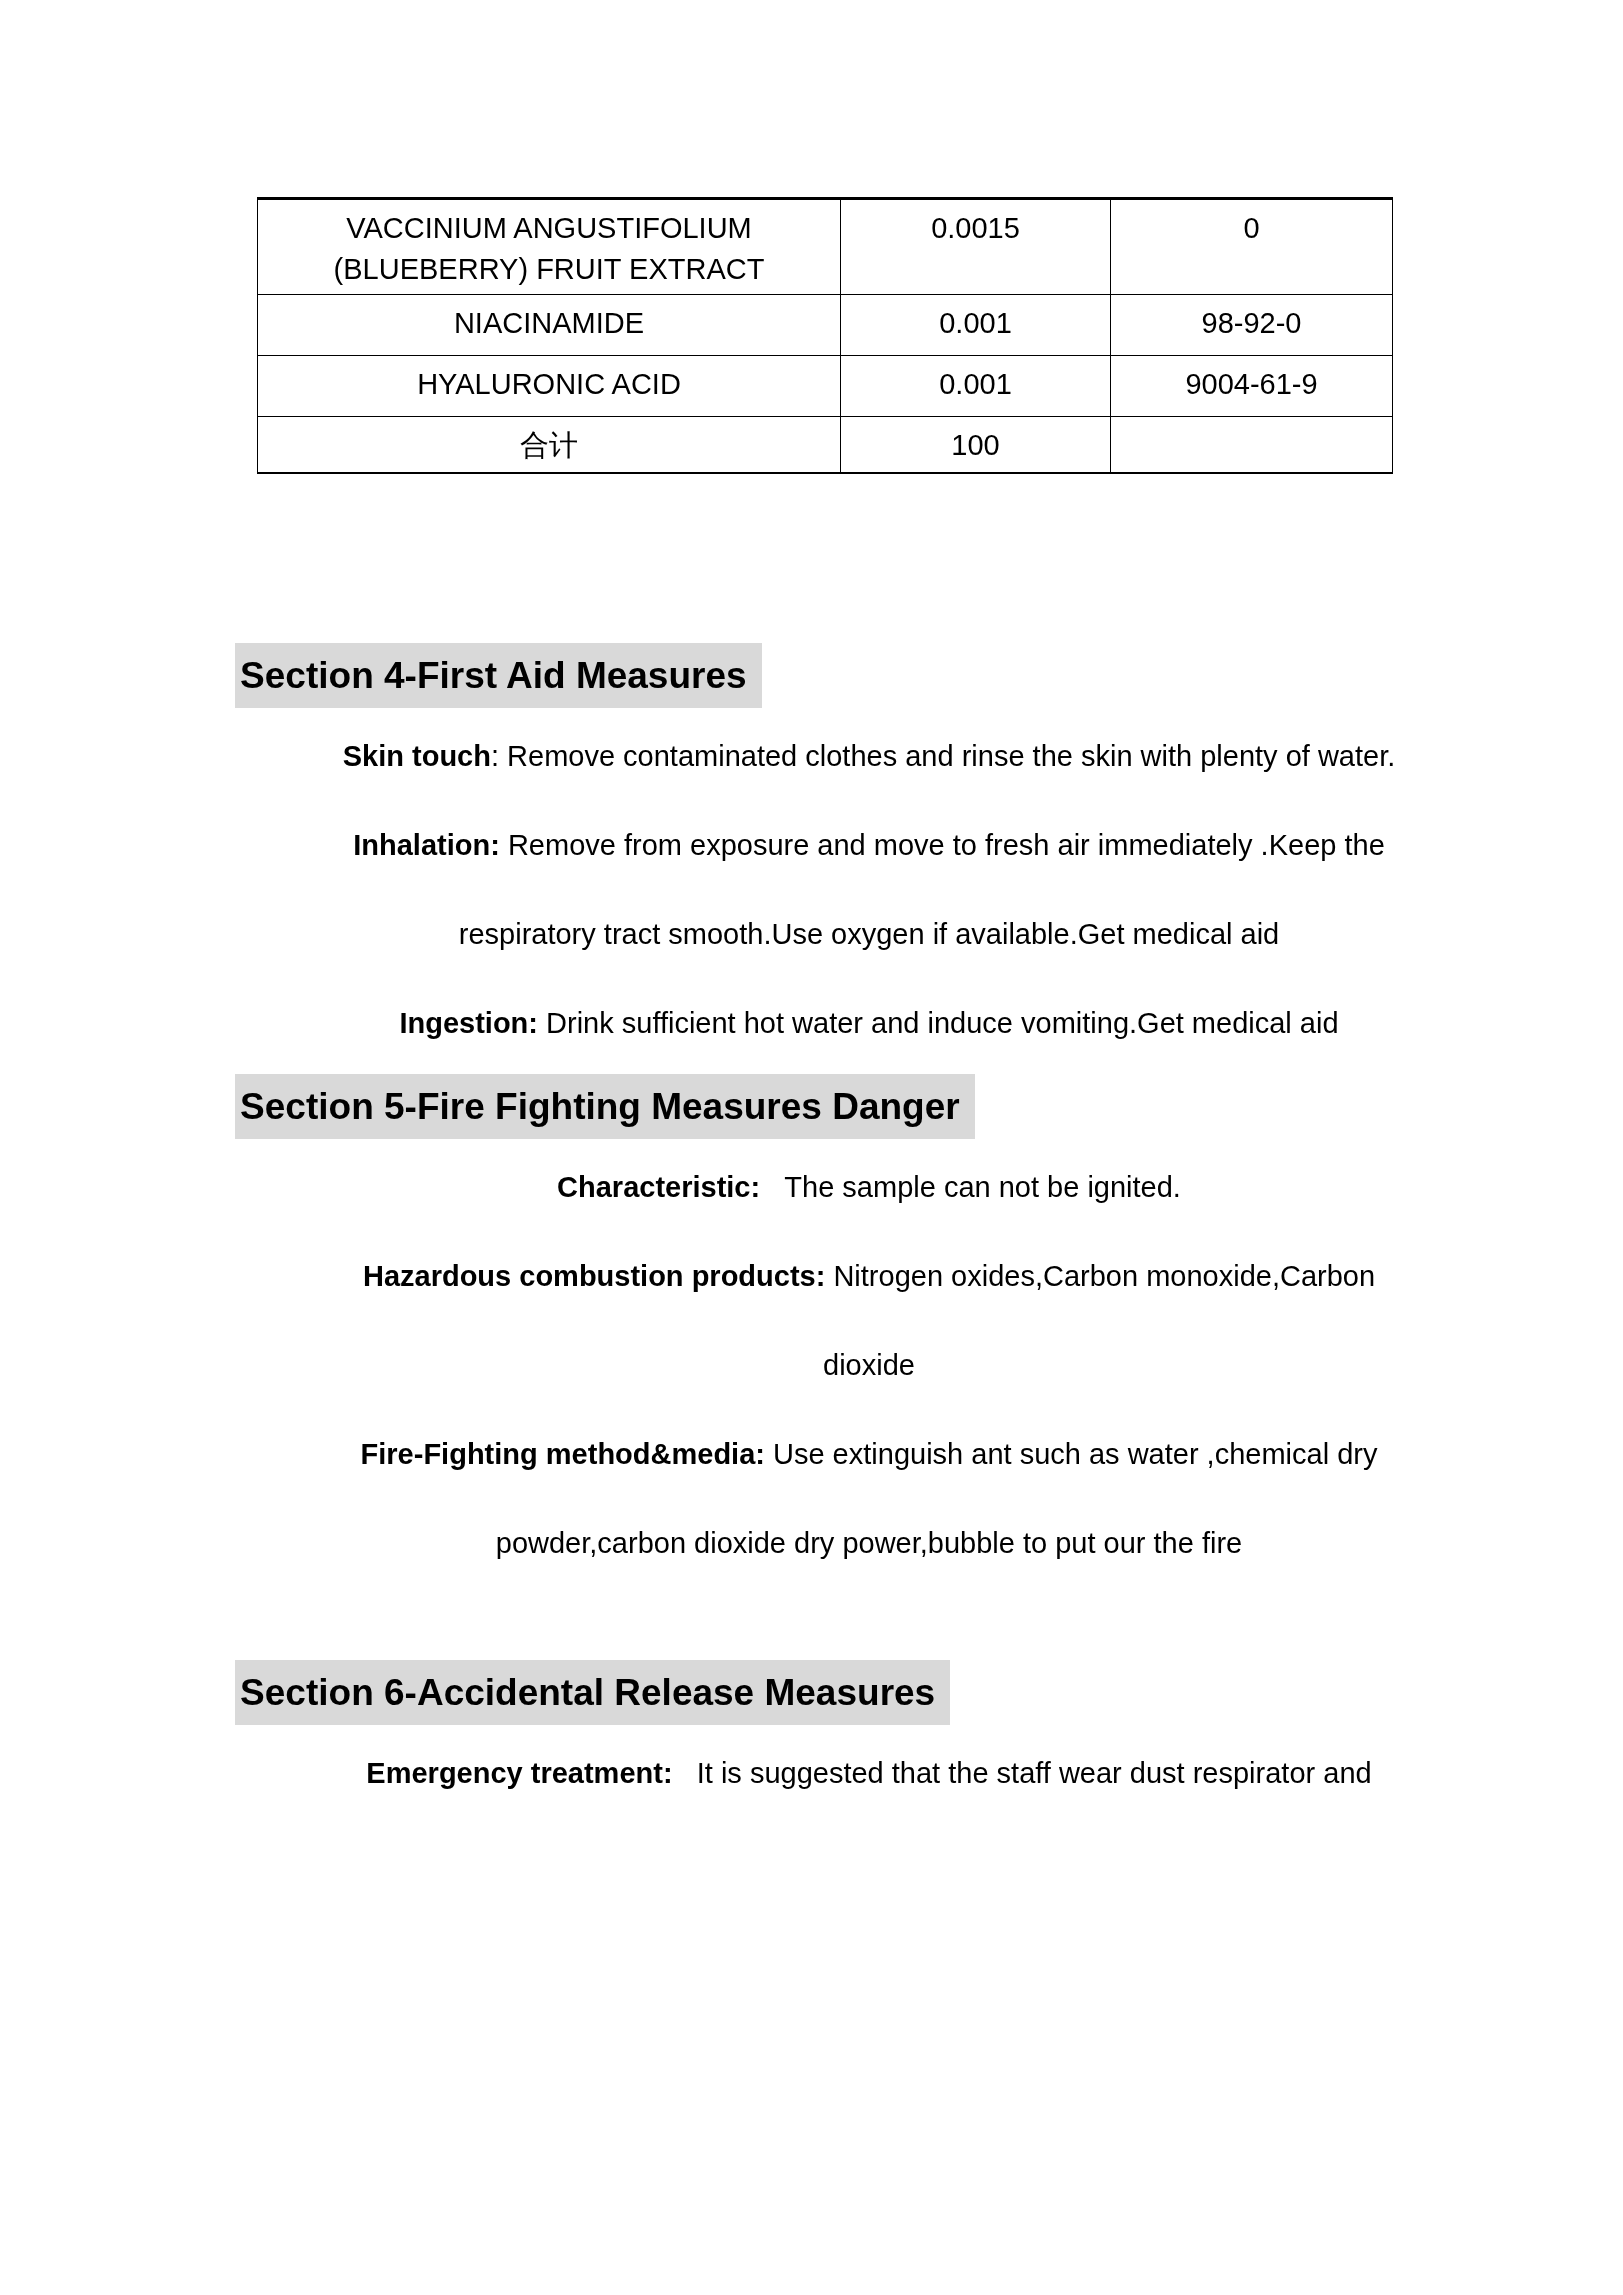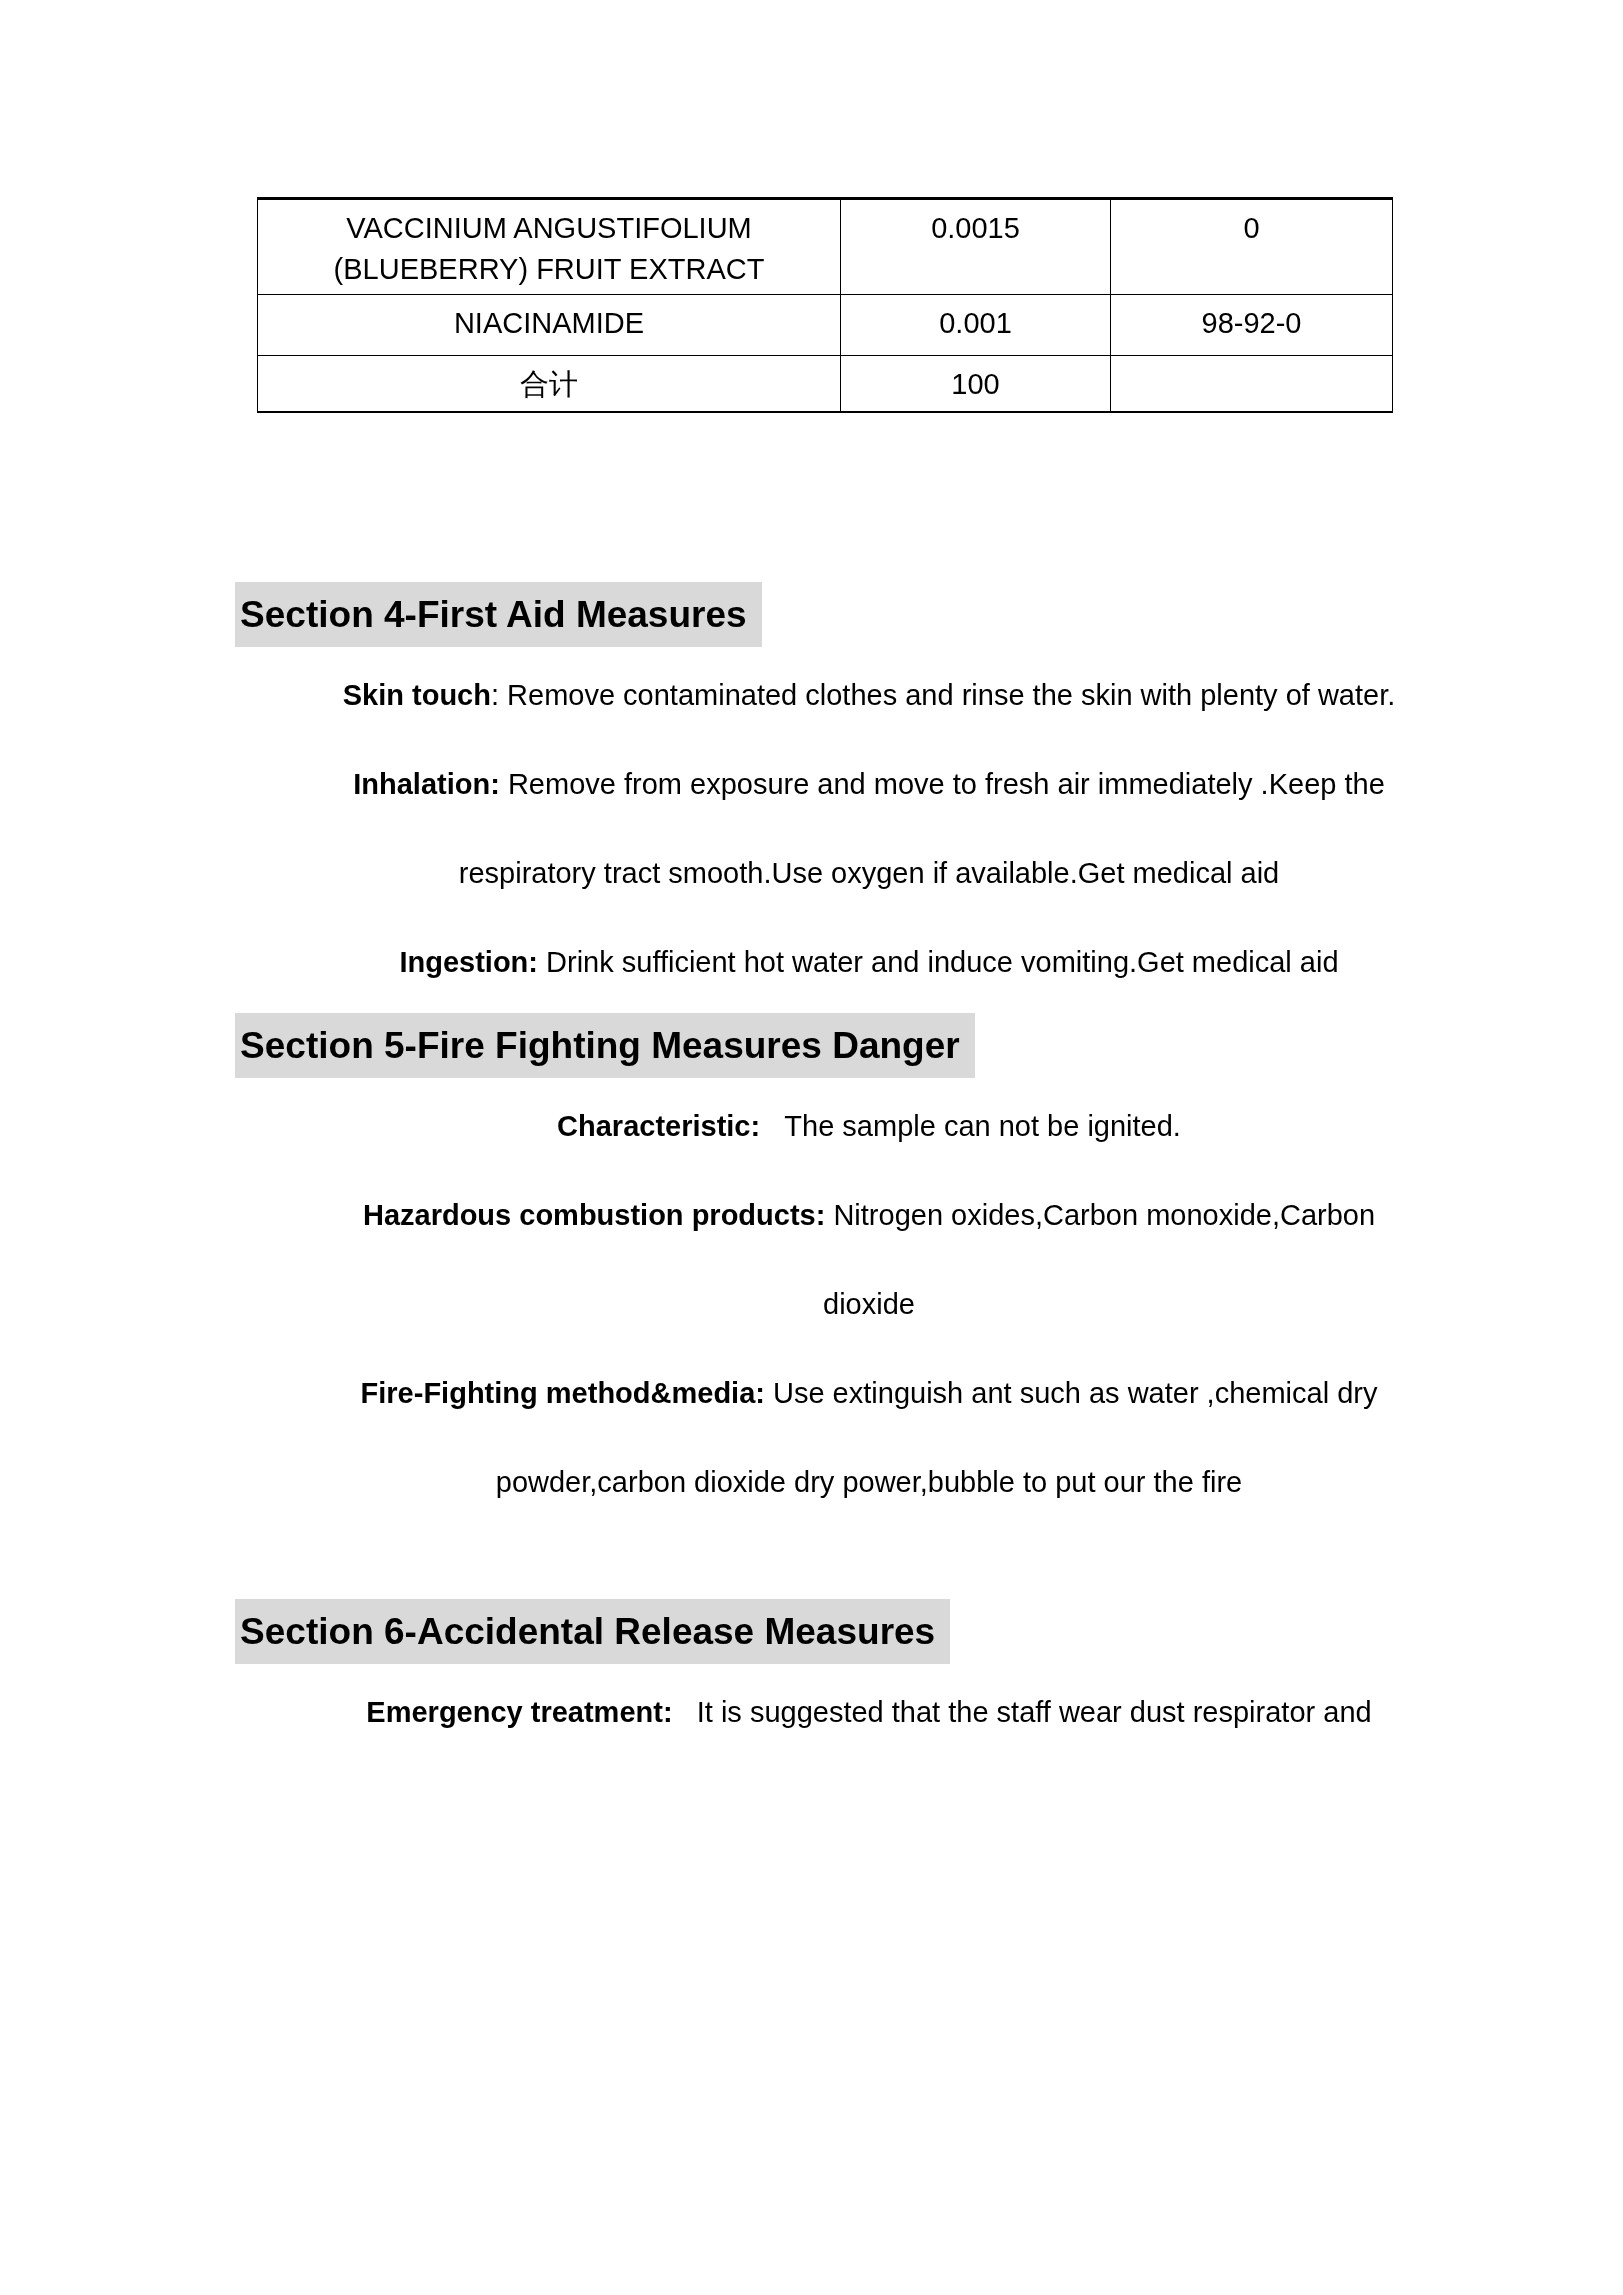--- a/index.html
+++ b/index.html
@@ -74,20 +74,27 @@
         <td>0.0015</td>
         <td>0</td>
       </tr>
       <tr class="rm">
         <td>
           <span class="cell-line">NIACINAMIDE</span>
         </td>
         <td>0.001</td>
         <td>98-92-0</td>
       </tr>
+      <tr class="rm">
+        <td>
+          <span class="cell-line">HYALURONIC ACID</span>
+        </td>
+        <td>0.001</td>
+        <td>9004-61-9</td>
+      </tr>
       <tr class="r5">
         <td>
           <span class="cell-line">合计</span>
         </td>
         <td>100</td>
         <td></td>
       </tr>
     </tbody>
   </table>
 

